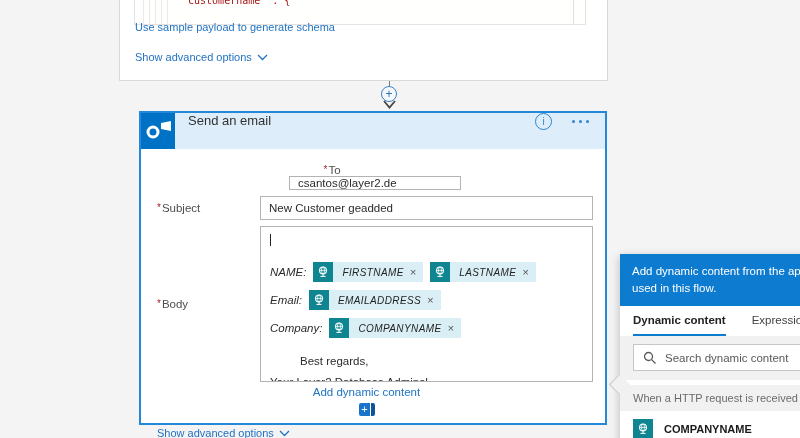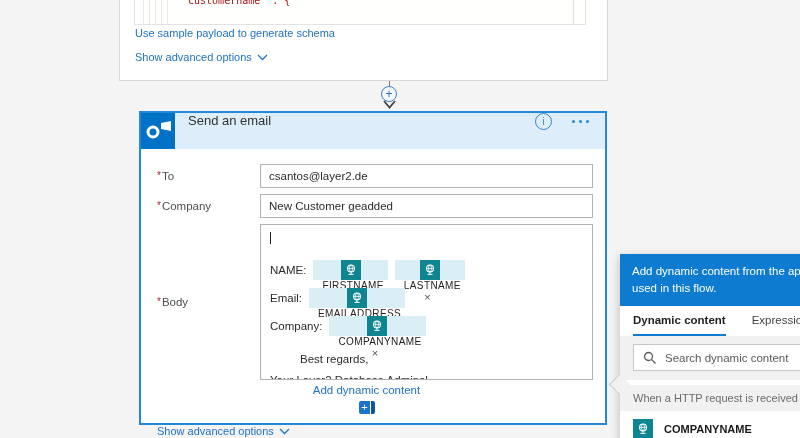--- a/index.html
+++ b/index.html
@@ -12,21 +12,21 @@
   .code-box { position:absolute; left:14px; top:6px; width:452px; height:138px;
     border:1px solid #e3e3e3; background:#fffffe; overflow:hidden; }
   .code-gutter { position:absolute; left:8px; top:0; bottom:0; width:26px;
     background:repeating-linear-gradient(90deg,#eaeaea 0 1px,transparent 1px 6px); }
   .scroll-hint { position:absolute; right:11px; top:0; bottom:0; width:1px; background:#e0e0e0; }
   .code-lines { position:absolute; left:42px; bottom:-9px;
     font-family:"DejaVu Sans Mono", monospace; font-size:10px; line-height:13px; white-space:pre; }
   .code-line-3 { padding-left:5px; }
   .ck { color:#a31515; }
   .link { color:#2173c2; font-size:11px; cursor:pointer; text-decoration:none; display:inline-flex; align-items:center; gap:5px; }
-  .sample-link { position:absolute; left:15px; top:146px; }
+  .sample-link { position:absolute; left:15px; top:140px; }
   .trigger-advanced { position:absolute; left:15px; top:170px; }
 
   
   .conn-line { position:absolute; left:389px; top:81px; width:1px; height:6px; background:#7b7b7b; }
   .plus-circle { position:absolute; left:381px; top:86px; width:16px; height:16px;
     border:1px solid #3f7fc1; border-radius:50%; background:#f3f9fd; color:#2e6fb0;
     font-size:12px; line-height:14px; text-align:center; cursor:pointer; }
   .conn-arrow { position:absolute; left:382px; top:100px; }
 
   
@@ -35,32 +35,32 @@
   .card-header { height:36px; background:#ddeefa; display:flex; align-items:flex-start; }
   .outlook-icon { width:34px; height:36px; flex:none; }
   .card-title { margin-left:13px; font-size:13px; color:#323232; }
   .header-right { margin-left:auto; display:flex; align-items:center; gap:20px; padding-right:16px; }
   .info-btn { width:17px; height:17px; border:1.5px solid #2e83cf; border-radius:50%;
     color:#2e83cf; font-size:10px; display:flex; align-items:center; justify-content:center; cursor:pointer; }
   .menu-btn { display:flex; gap:4px; cursor:pointer; padding:4px 0; }
   .menu-btn i { width:3px; height:3px; background:#2e83cf; border-radius:50%; }
 
   .field-row { display:flex; align-items:center; margin:6px 12px 0 16px; }
-  .field-row.first { margin-top:15px; }
+  .field-row.first { margin-top:15px;flex-direction:column; }
   .field-label { width:103px; flex:none; font-size:11.5px; color:#4e4e4e; }
   .req { color:#a4262c; font-size:10px; vertical-align:top; margin-right:1px; }
   .text-input { flex:1; height:24px; border:1px solid #b3b3b3; border-radius:0; font-size:11.5px;
     padding:0 8px; color:#2b2b2b; font-family:inherit; background:#fff; }
   .body-editor { flex:1; height:156px; border:1px solid #b3b3b3; padding:6px 9px;
     font-size:11.5px; color:#2b2b2b; overflow:hidden; cursor:text; }
   .body-intro { line-height:14px; }
   .caret { display:inline-block; width:1px; height:12px; background:#222; vertical-align:-2px; }
-  .token-row { display:flex; align-items:center; margin-top:8px; height:20px; }
+  .token-row { display:flex; align-items:center; margin-top:8px; height:20px;font-style:italic; }
   .token-row.first { margin-top:15px; }
-  .token { display:inline-flex; align-items:center; height:20px; background:#d9eff5; margin-left:7px; cursor:pointer;flex-direction:column; }
+  .token { display:inline-flex; align-items:center; height:20px; background:#d9eff5; margin-left:7px; cursor:pointer; }
   .token-icon { width:20px; height:20px; background:#0e8591; flex:none;
     display:flex; align-items:center; justify-content:center; }
   .token-name { padding:0 4px 0 9px; font-size:10px; color:#222; letter-spacing:.4px; }
   .token-x { padding:0 7px 0 2px; color:#555; font-size:11px; cursor:pointer; }
   .closing-1 { margin-top:16px; line-height:14px;padding-left:30px; }
   .closing-2 { margin-top:7px; line-height:14px; }
   .add-dynamic-row { display:flex; justify-content:flex-end; align-items:center; gap:5px; margin:4px 13px 0 0;flex-direction:column; }
   .add-dynamic-row .link { font-size:11.5px; }
   .plus-icon { width:16px; height:13px; border-radius:2px; color:#fff; font-size:11px; line-height:13px;
     text-align:center; padding-right:4px;
@@ -133,21 +133,21 @@
         </span>
     </span>
   </div>
 
   <div class="field-row first">
     <span class="field-label"><span class="req">*</span><span>To</span></span>
     <input class="text-input" type="text" value="csantos@layer2.de" style="">
   </div>
 
   <div class="field-row">
-    <span class="field-label"><span class="req">*</span><span>Company</span></span>
+    <span class="field-label"><span class="req">*</span><span>Subject</span></span>
     <input class="text-input" type="text" value="New Customer geadded" style="">
   </div>
 
   <div class="field-row">
     <span class="field-label"><span class="req">*</span><span>Body</span></span>
     <div class="body-editor">
       <div class="body-intro"><span class="caret"></span></div>
 
       <div class="token-row first">
         <span class="row-label">NAME:</span>

